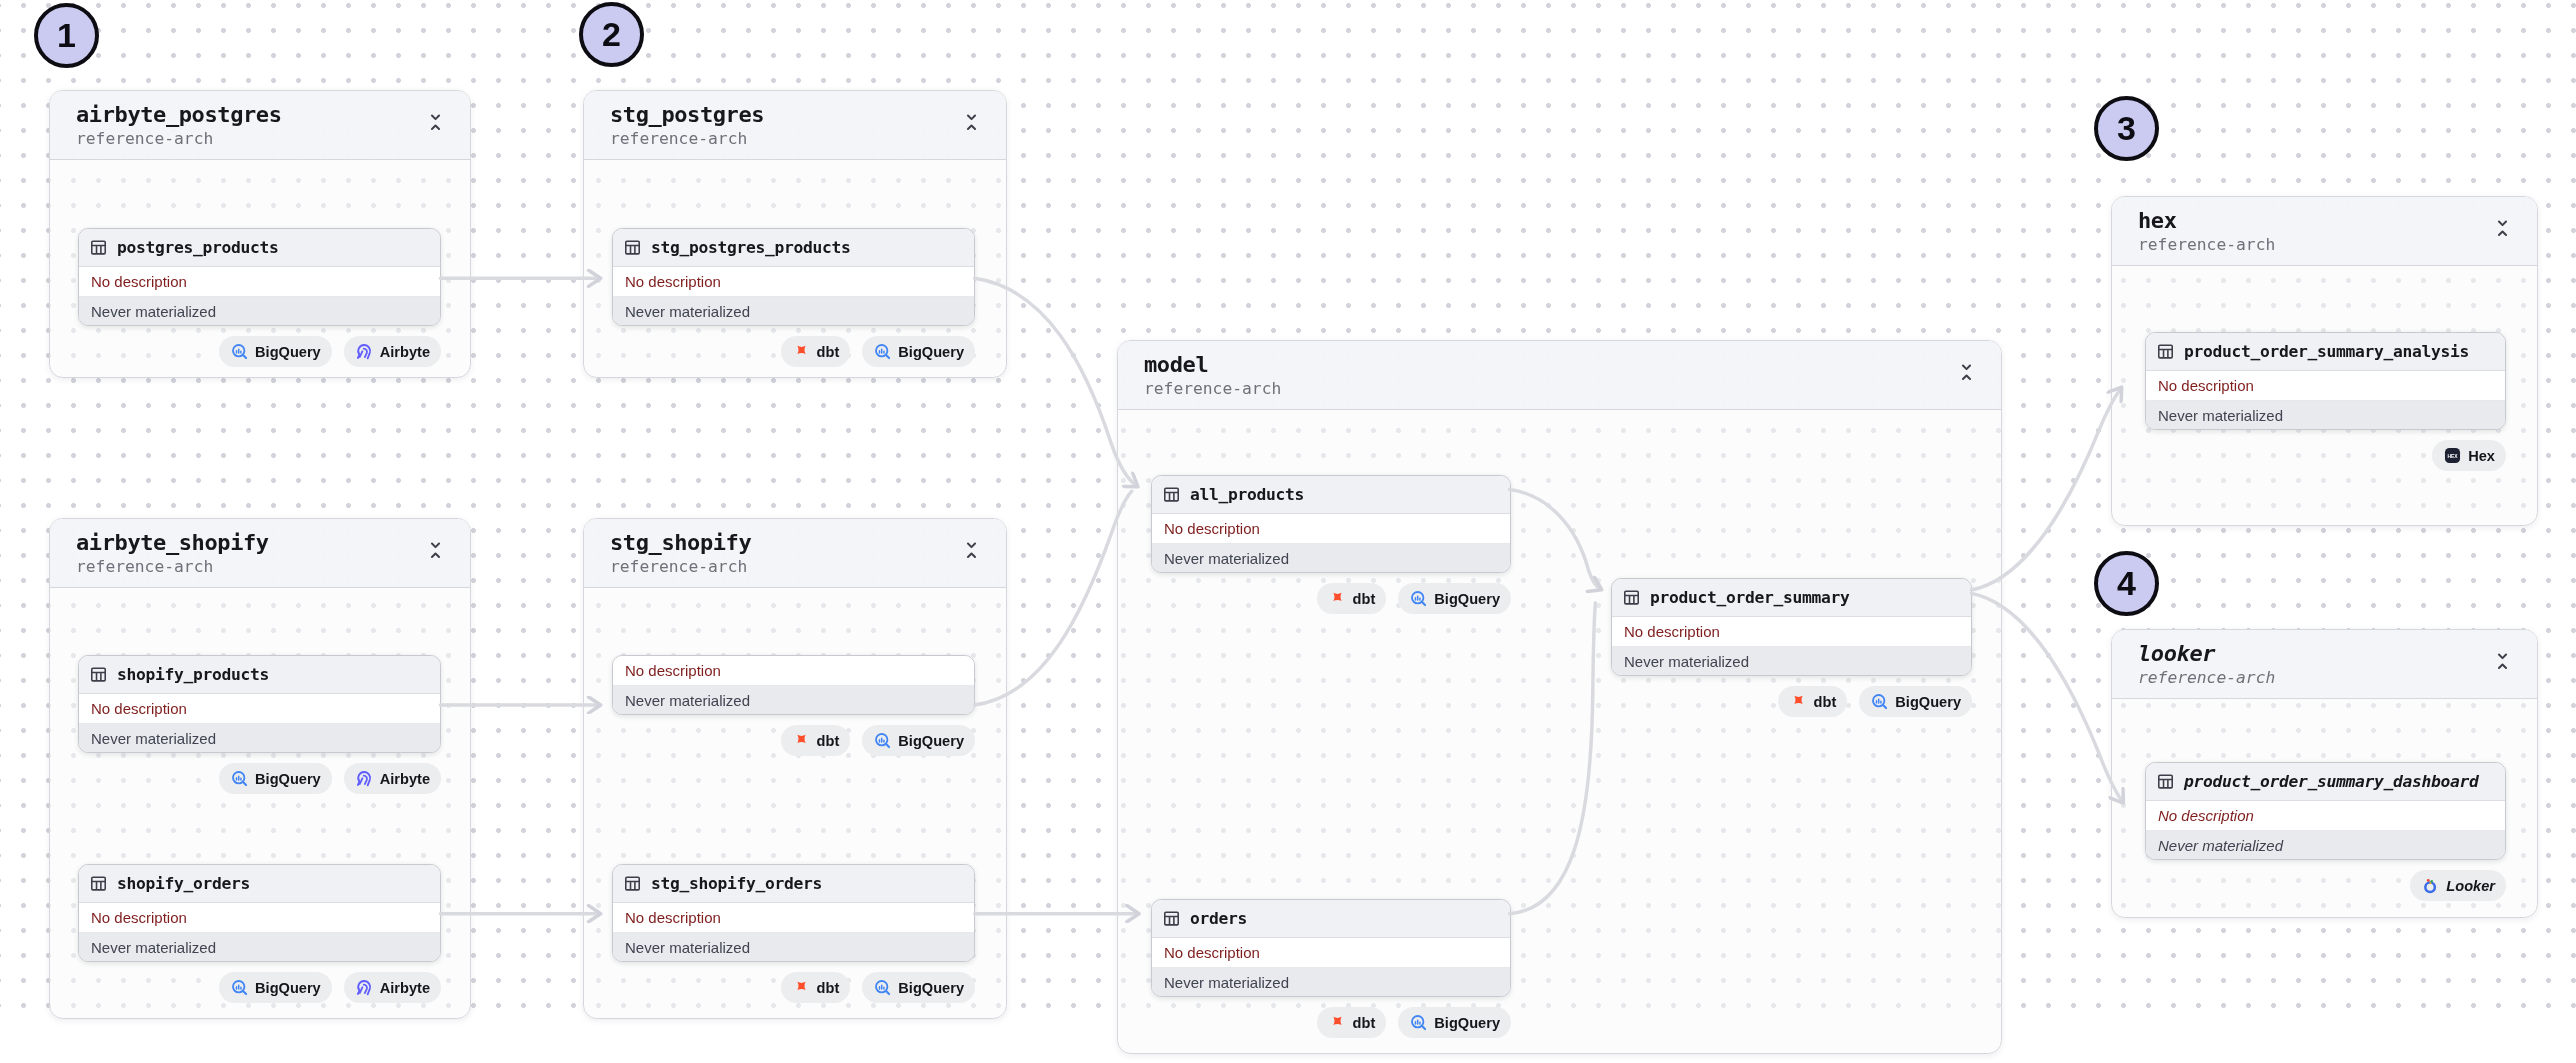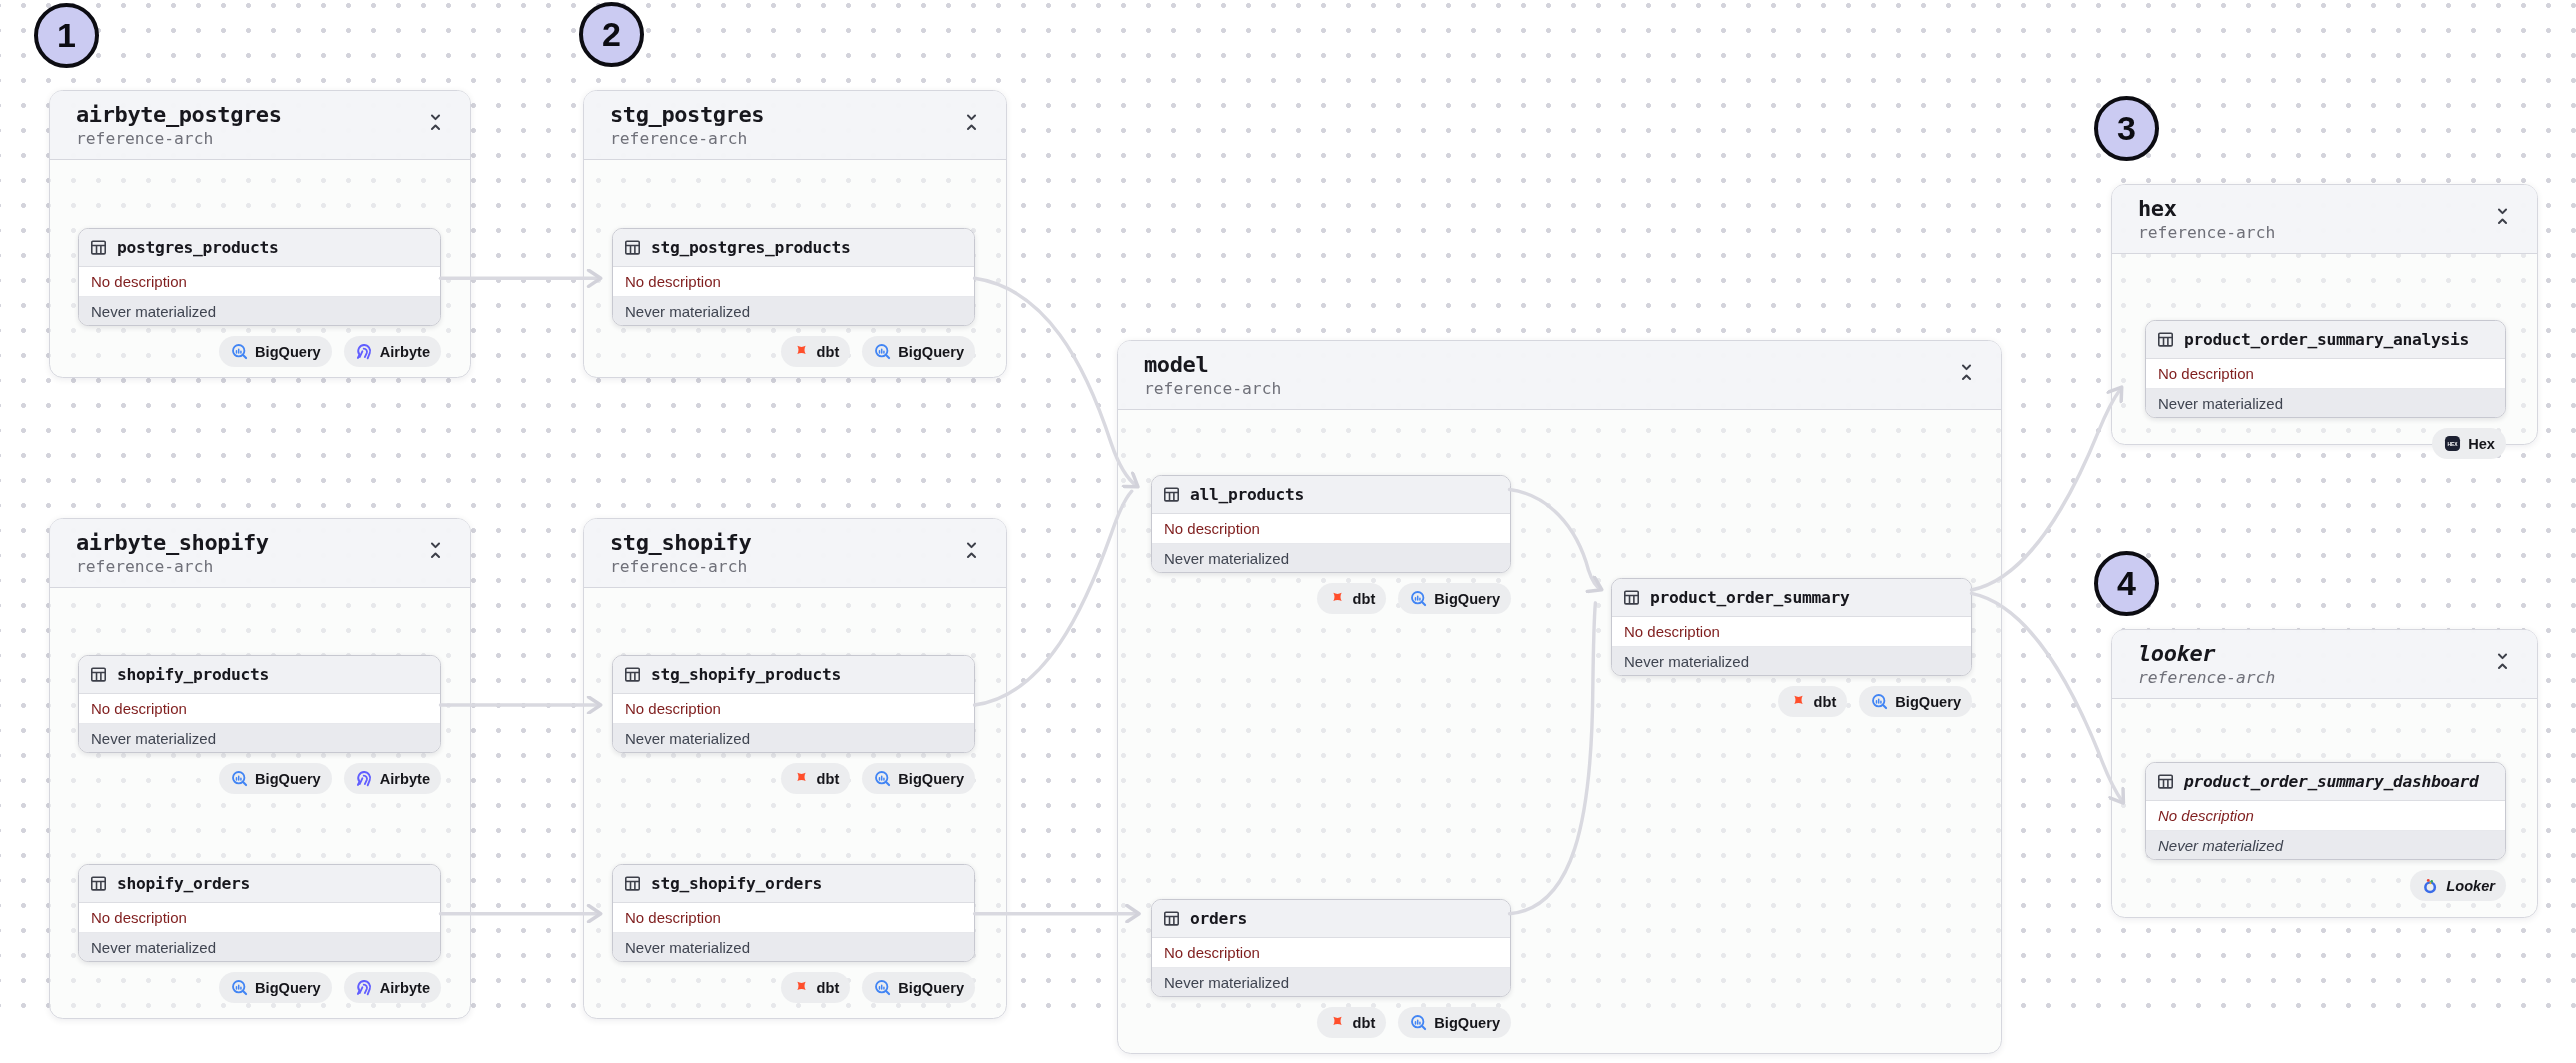--- a/index.html
+++ b/index.html
@@ -253,27 +253,20 @@
       <button class="collapse">
         <span><svg width="17" height="20.6" viewBox="0 0 24 26" fill="none" stroke="#3c3f49" stroke-width="2.8" stroke-linecap="round" stroke-linejoin="round">
               <path d="M7 3.5l5 5 5-5"></path>
               <path d="M7 22.5l5-5 5 5"></path>
             </svg></span>
       </button>
     </header>
     <div class="g-body">
       <div class="asset" style="left:28px;top:67px;width:363px;">
         <div class="node">
-          <div class="n-head">
-            <span class="t-icon"><svg width="19" height="19" viewBox="0 0 24 24" fill="none" stroke="#3c3f49" stroke-width="2">
-                  <rect x="3.5" y="4" width="17" height="16" rx="1.5"></rect>
-                  <path d="M3.5 9.5h17M9.5 9.5V20M15 9.5V20"></path>
-                </svg></span>
-            <span class="n-name">stg_shopify_products</span>
-          </div>
           <div class="n-desc">No description</div>
           <div class="n-status">Never materialized</div>
         </div>
         <div class="kinds">
           <span class="kind">
               <i>
                 <svg width="19" height="19" viewBox="0 0 24 24">
                   <path d="M12 2.6c1.1 3.9 3.6 6.3 7.4 7.4-3.8 1.1-6.3 3.5-7.4 7.4-1.1-3.9-3.6-6.3-7.4-7.4 3.8-1.1 6.3-3.5 7.4-7.4z" fill="#ff4e2b" transform="rotate(45 12 10)"></path>
                 </svg>
               </i>
@@ -436,21 +429,21 @@
                   <path d="M8.2 11.2v2.6M11 9.2v4.6M13.8 11.8v2" stroke="#4285f4" stroke-width="1.9" stroke-linecap="round"></path>
                 </svg>
               </i>
               <b>BigQuery</b>
             </span>
         </div>
       </div>
     </div>
   </section>
 
-  <section class="group" style="left:2111px;top:184px;width:427px;height:261px;">
+  <section class="group" style="left:2111px;top:196px;width:427px;height:330px;">
     <header class="g-head">
       <div>
         <div class="g-title">hex</div>
         <div class="g-sub">reference-arch</div>
       </div>
       <button class="collapse">
         <span><svg width="17" height="20.6" viewBox="0 0 24 26" fill="none" stroke="#3c3f49" stroke-width="2.8" stroke-linecap="round" stroke-linejoin="round">
               <path d="M7 3.5l5 5 5-5"></path>
               <path d="M7 22.5l5-5 5 5"></path>
             </svg></span>

